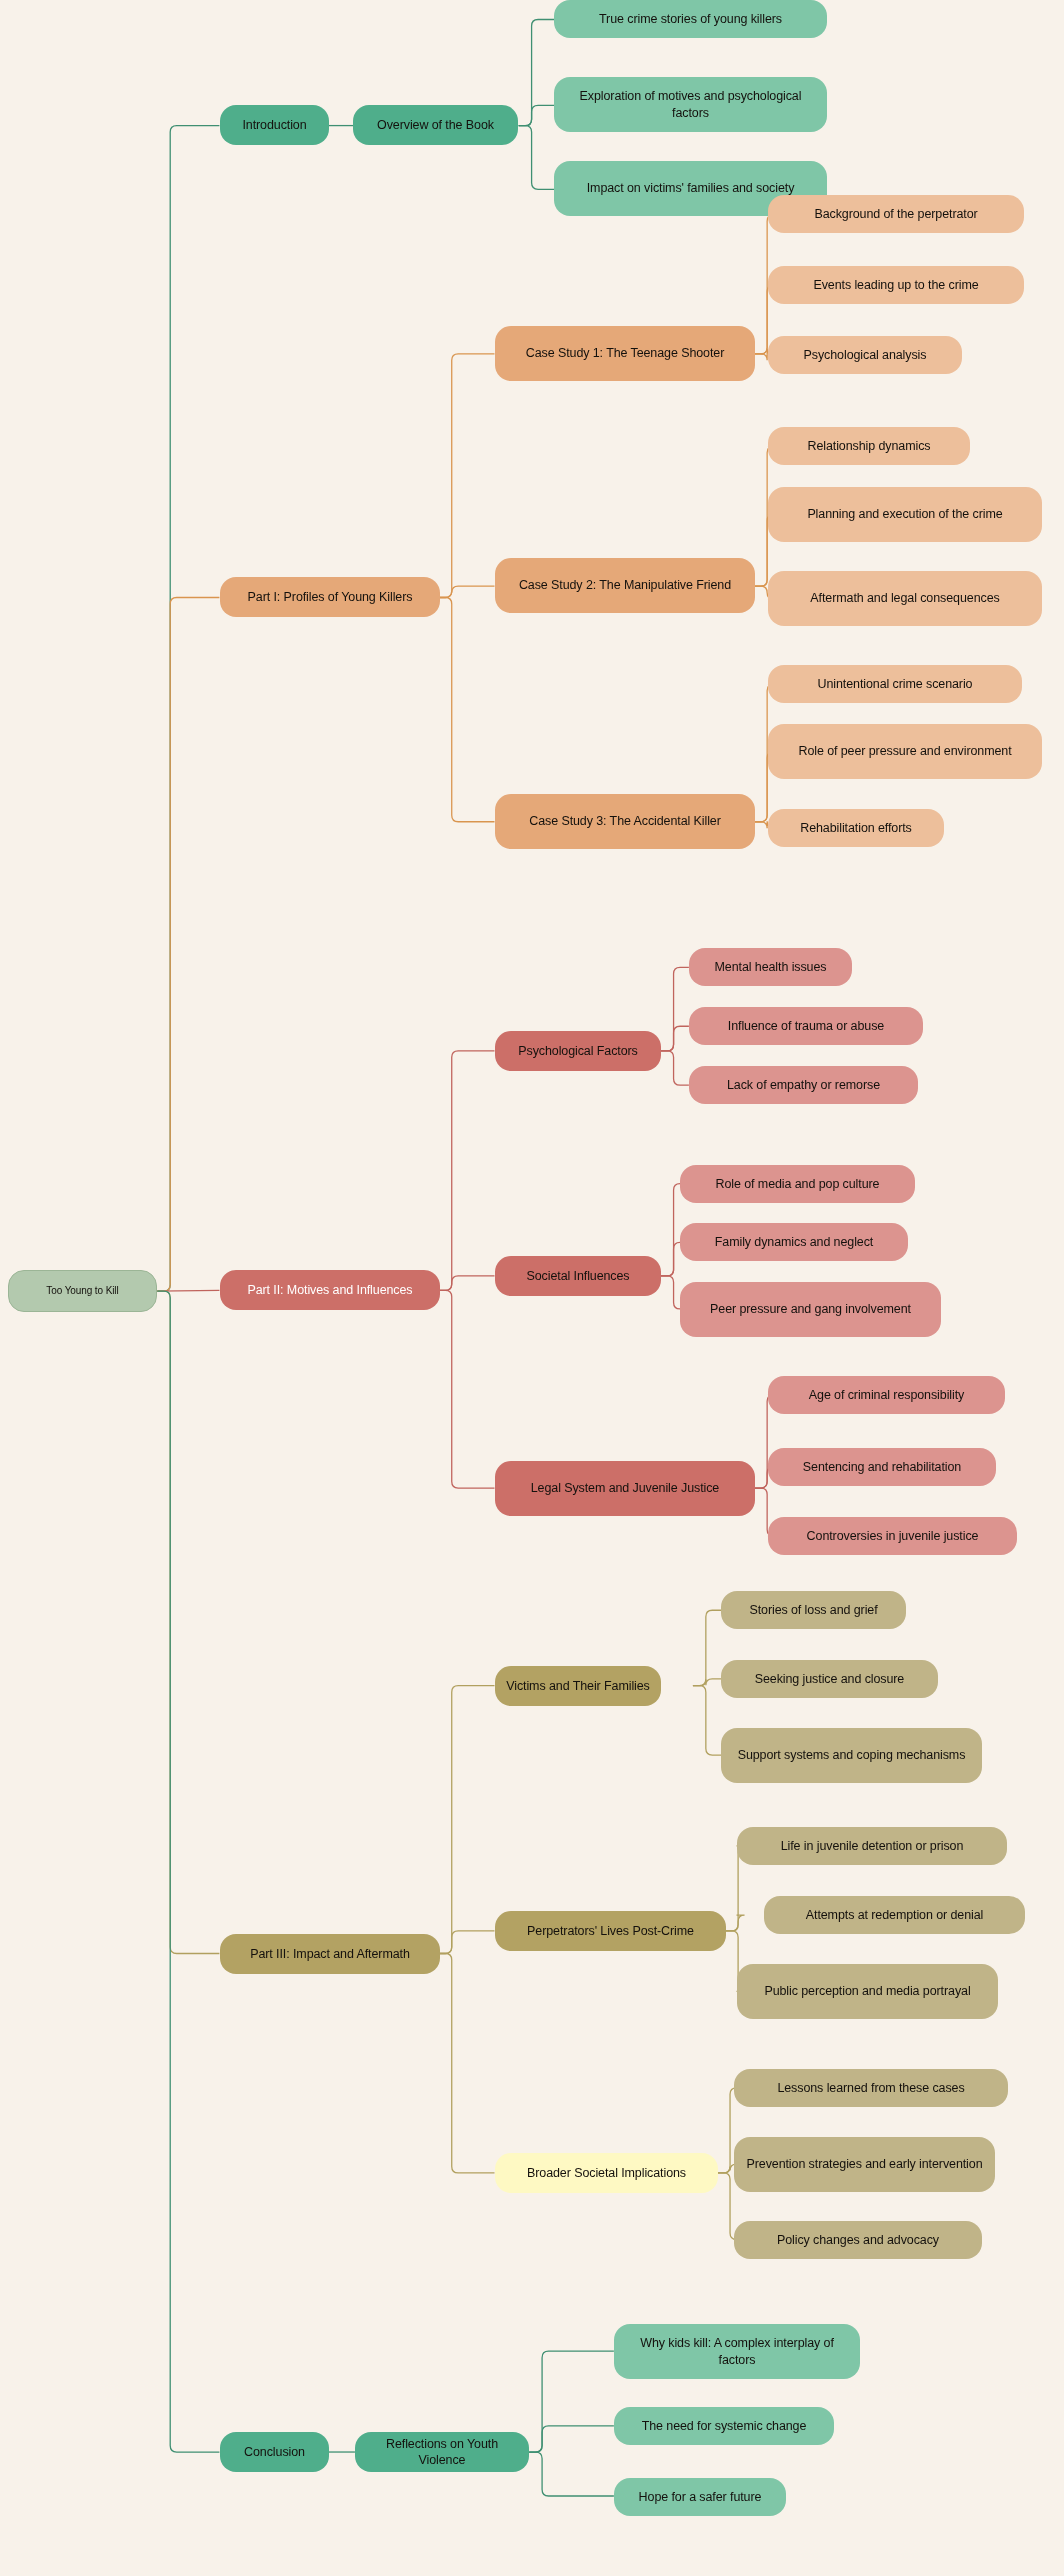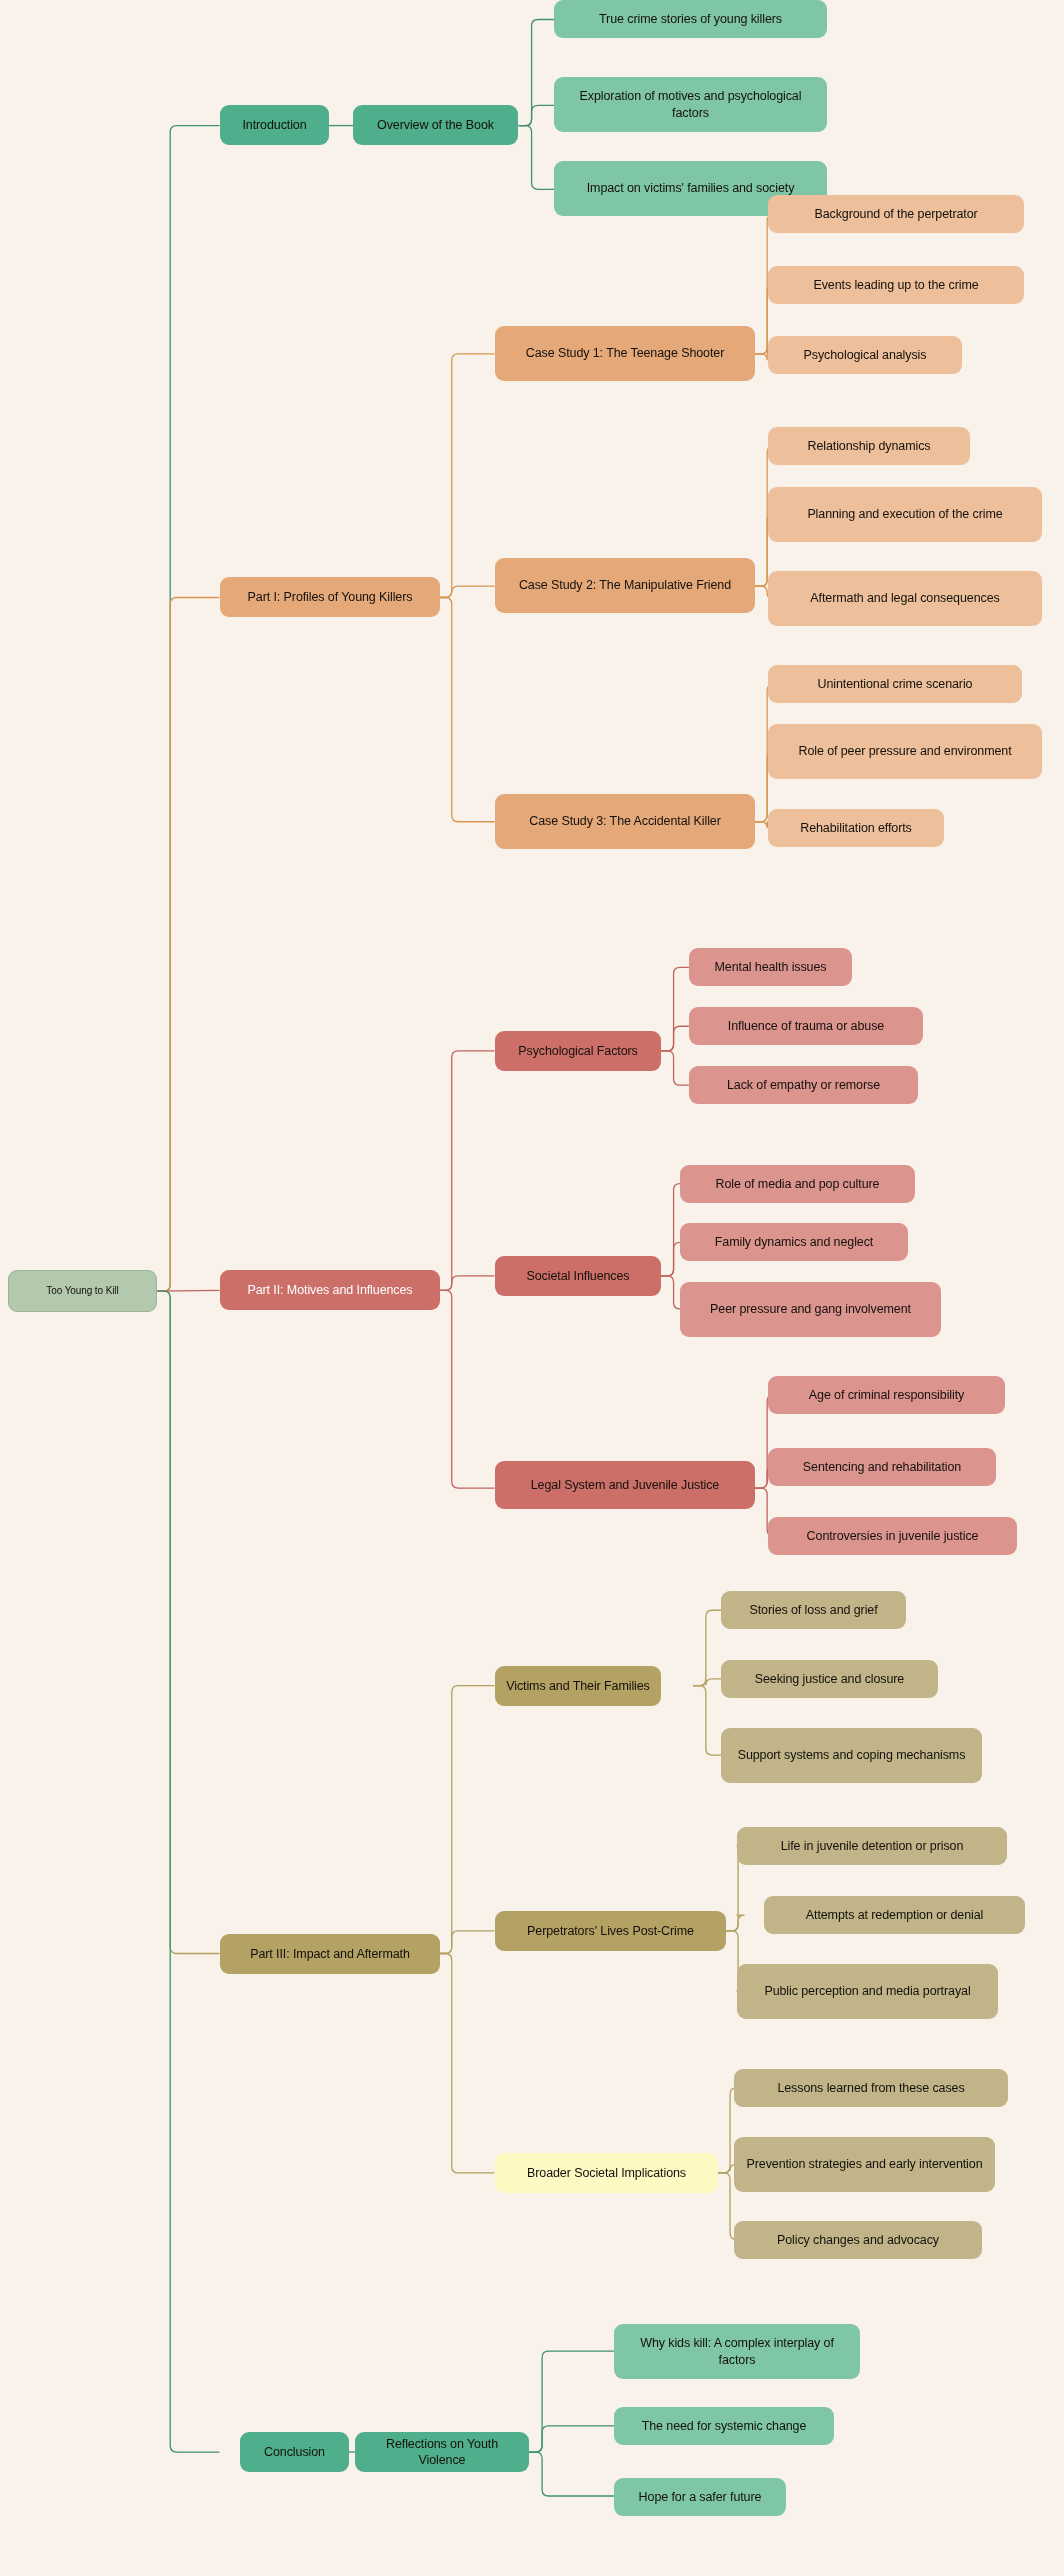--- a/index.html
+++ b/index.html
@@ -22,21 +22,21 @@
     height: 2576px;
     pointer-events: none;
   }
   .node {
     position: absolute;
     box-sizing: border-box;
     display: flex;
     align-items: center;
     justify-content: center;
     text-align: center;
-    border-radius: 9px;
+    border-radius: 16px;
     font-size: 12.5px;
     line-height: 1.32;
     color: #14110d;
     padding: 3px 8px;
     letter-spacing: -0.1px;
     z-index: 2;
   }
   .node.root {
     font-size: 10px;
   }
@@ -177,21 +177,21 @@
     </div>
     <div class="node " style="left: 680px; top: 1165px; width: 235px; height: 38px; background: rgb(220, 148, 143);">
       <span>Role of media and pop culture</span>
     </div>
     <div class="node " style="left: 680px; top: 1223px; width: 228px; height: 38px; background: rgb(220, 148, 143);">
       <span>Family dynamics and neglect</span>
     </div>
     <div class="node " style="left: 680px; top: 1282px; width: 261px; height: 55px; background: rgb(220, 148, 143);">
       <span>Peer pressure and gang involvement</span>
     </div>
-    <div class="node " style="left: 495px; top: 1461px; width: 260px; height: 48px; background: rgb(204, 111, 104);">
+    <div class="node " style="left: 495px; top: 1461px; width: 260px; height: 55px; background: rgb(204, 111, 104);">
       <span>Legal System and Juvenile Justice</span>
     </div>
     <div class="node " style="left: 768px; top: 1376px; width: 237px; height: 38px; background: rgb(220, 148, 143);">
       <span>Age of criminal responsibility</span>
     </div>
     <div class="node " style="left: 768px; top: 1448px; width: 228px; height: 38px; background: rgb(220, 148, 143);">
       <span>Sentencing and rehabilitation</span>
     </div>
     <div class="node " style="left: 768px; top: 1517px; width: 249px; height: 38px; background: rgb(220, 148, 143);">
       <span>Controversies in juvenile justice</span>
@@ -228,21 +228,21 @@
     </div>
     <div class="node " style="left: 734px; top: 2069px; width: 274px; height: 38px; background: rgb(192, 180, 136);">
       <span>Lessons learned from these cases</span>
     </div>
     <div class="node " style="left: 734px; top: 2137px; width: 261px; height: 55px; background: rgb(192, 180, 136);">
       <span>Prevention strategies and early intervention</span>
     </div>
     <div class="node " style="left: 734px; top: 2221px; width: 248px; height: 38px; background: rgb(192, 180, 136);">
       <span>Policy changes and advocacy</span>
     </div>
-    <div class="node branch" style="left: 220px; top: 2432px; width: 109px; height: 40px; background: rgb(79, 174, 139); margin-left: 20px;">
+    <div class="node branch" style="left: 220px; top: 2432px; width: 109px; height: 40px; background: rgb(79, 174, 139);">
       <span>Conclusion</span>
     </div>
     <div class="node " style="left: 355px; top: 2432px; width: 174px; height: 40px; background: rgb(79, 174, 139);">
       <span>Reflections on Youth Violence</span>
     </div>
     <div class="node " style="left: 614px; top: 2324px; width: 246px; height: 55px; background: rgb(127, 198, 167);">
       <span>Why kids kill: A complex interplay of factors</span>
     </div>
     <div class="node " style="left: 614px; top: 2407px; width: 220px; height: 38px; background: rgb(127, 198, 167);">
       <span>The need for systemic change</span>

